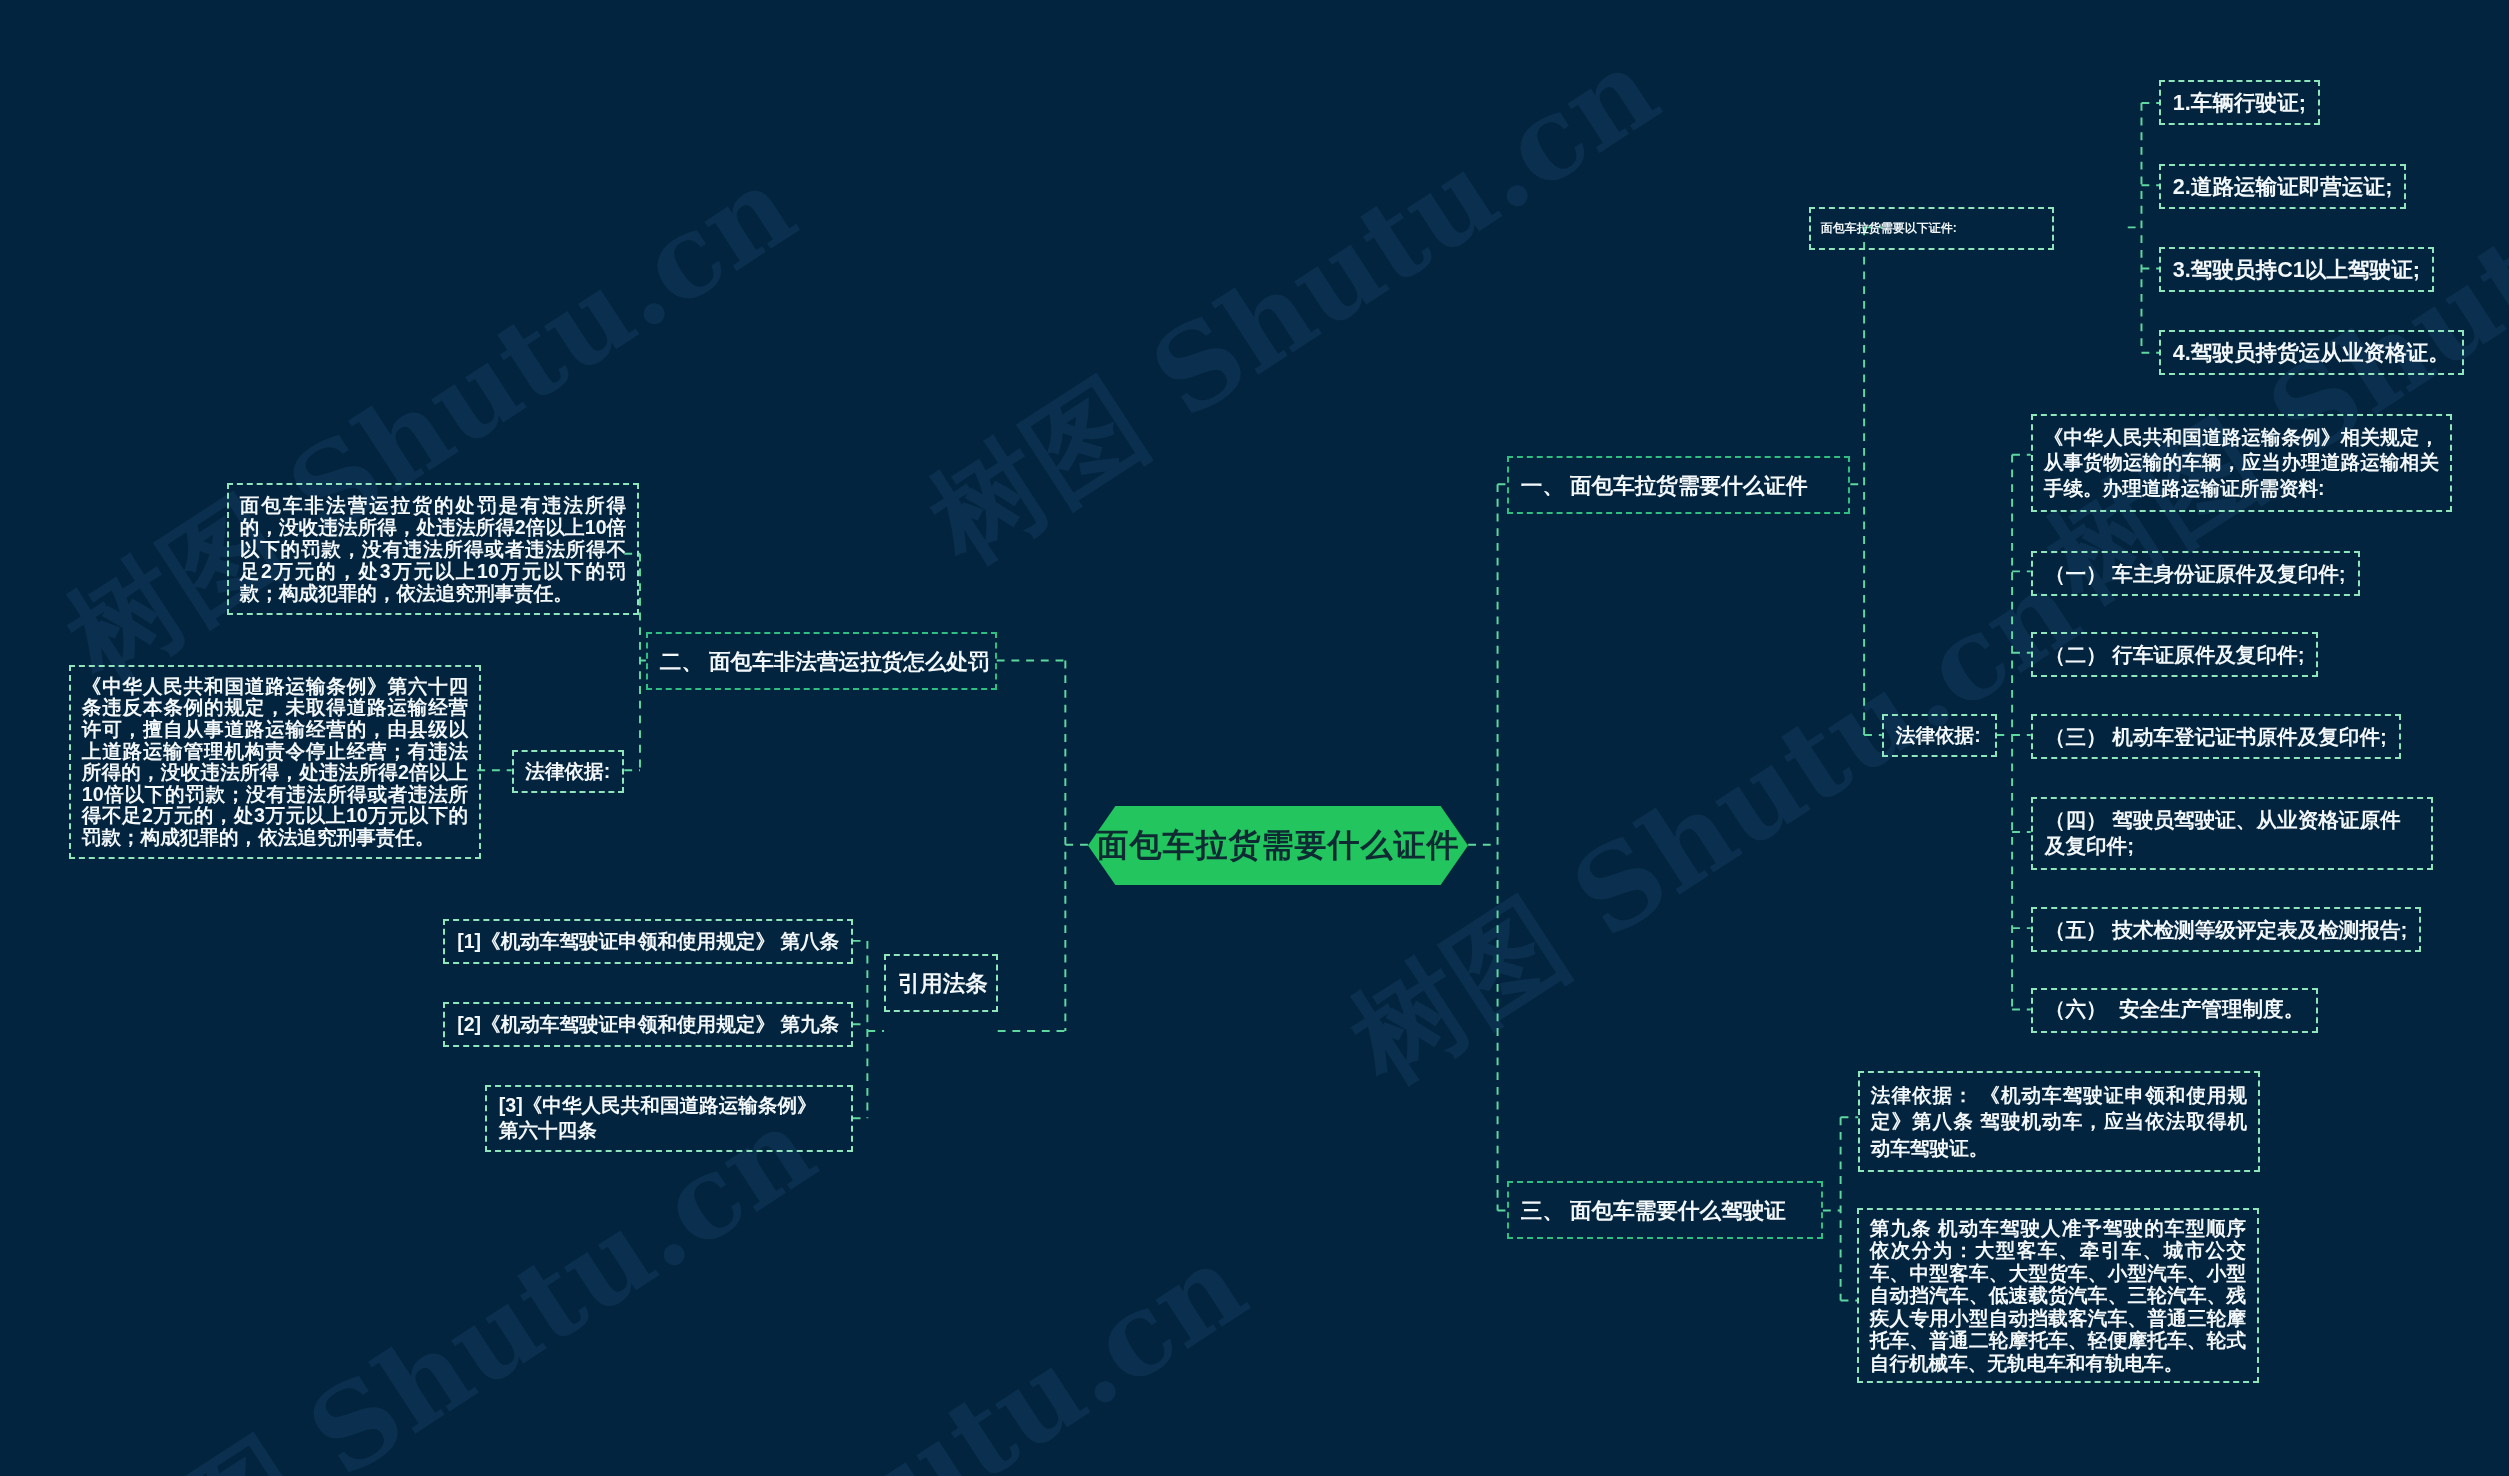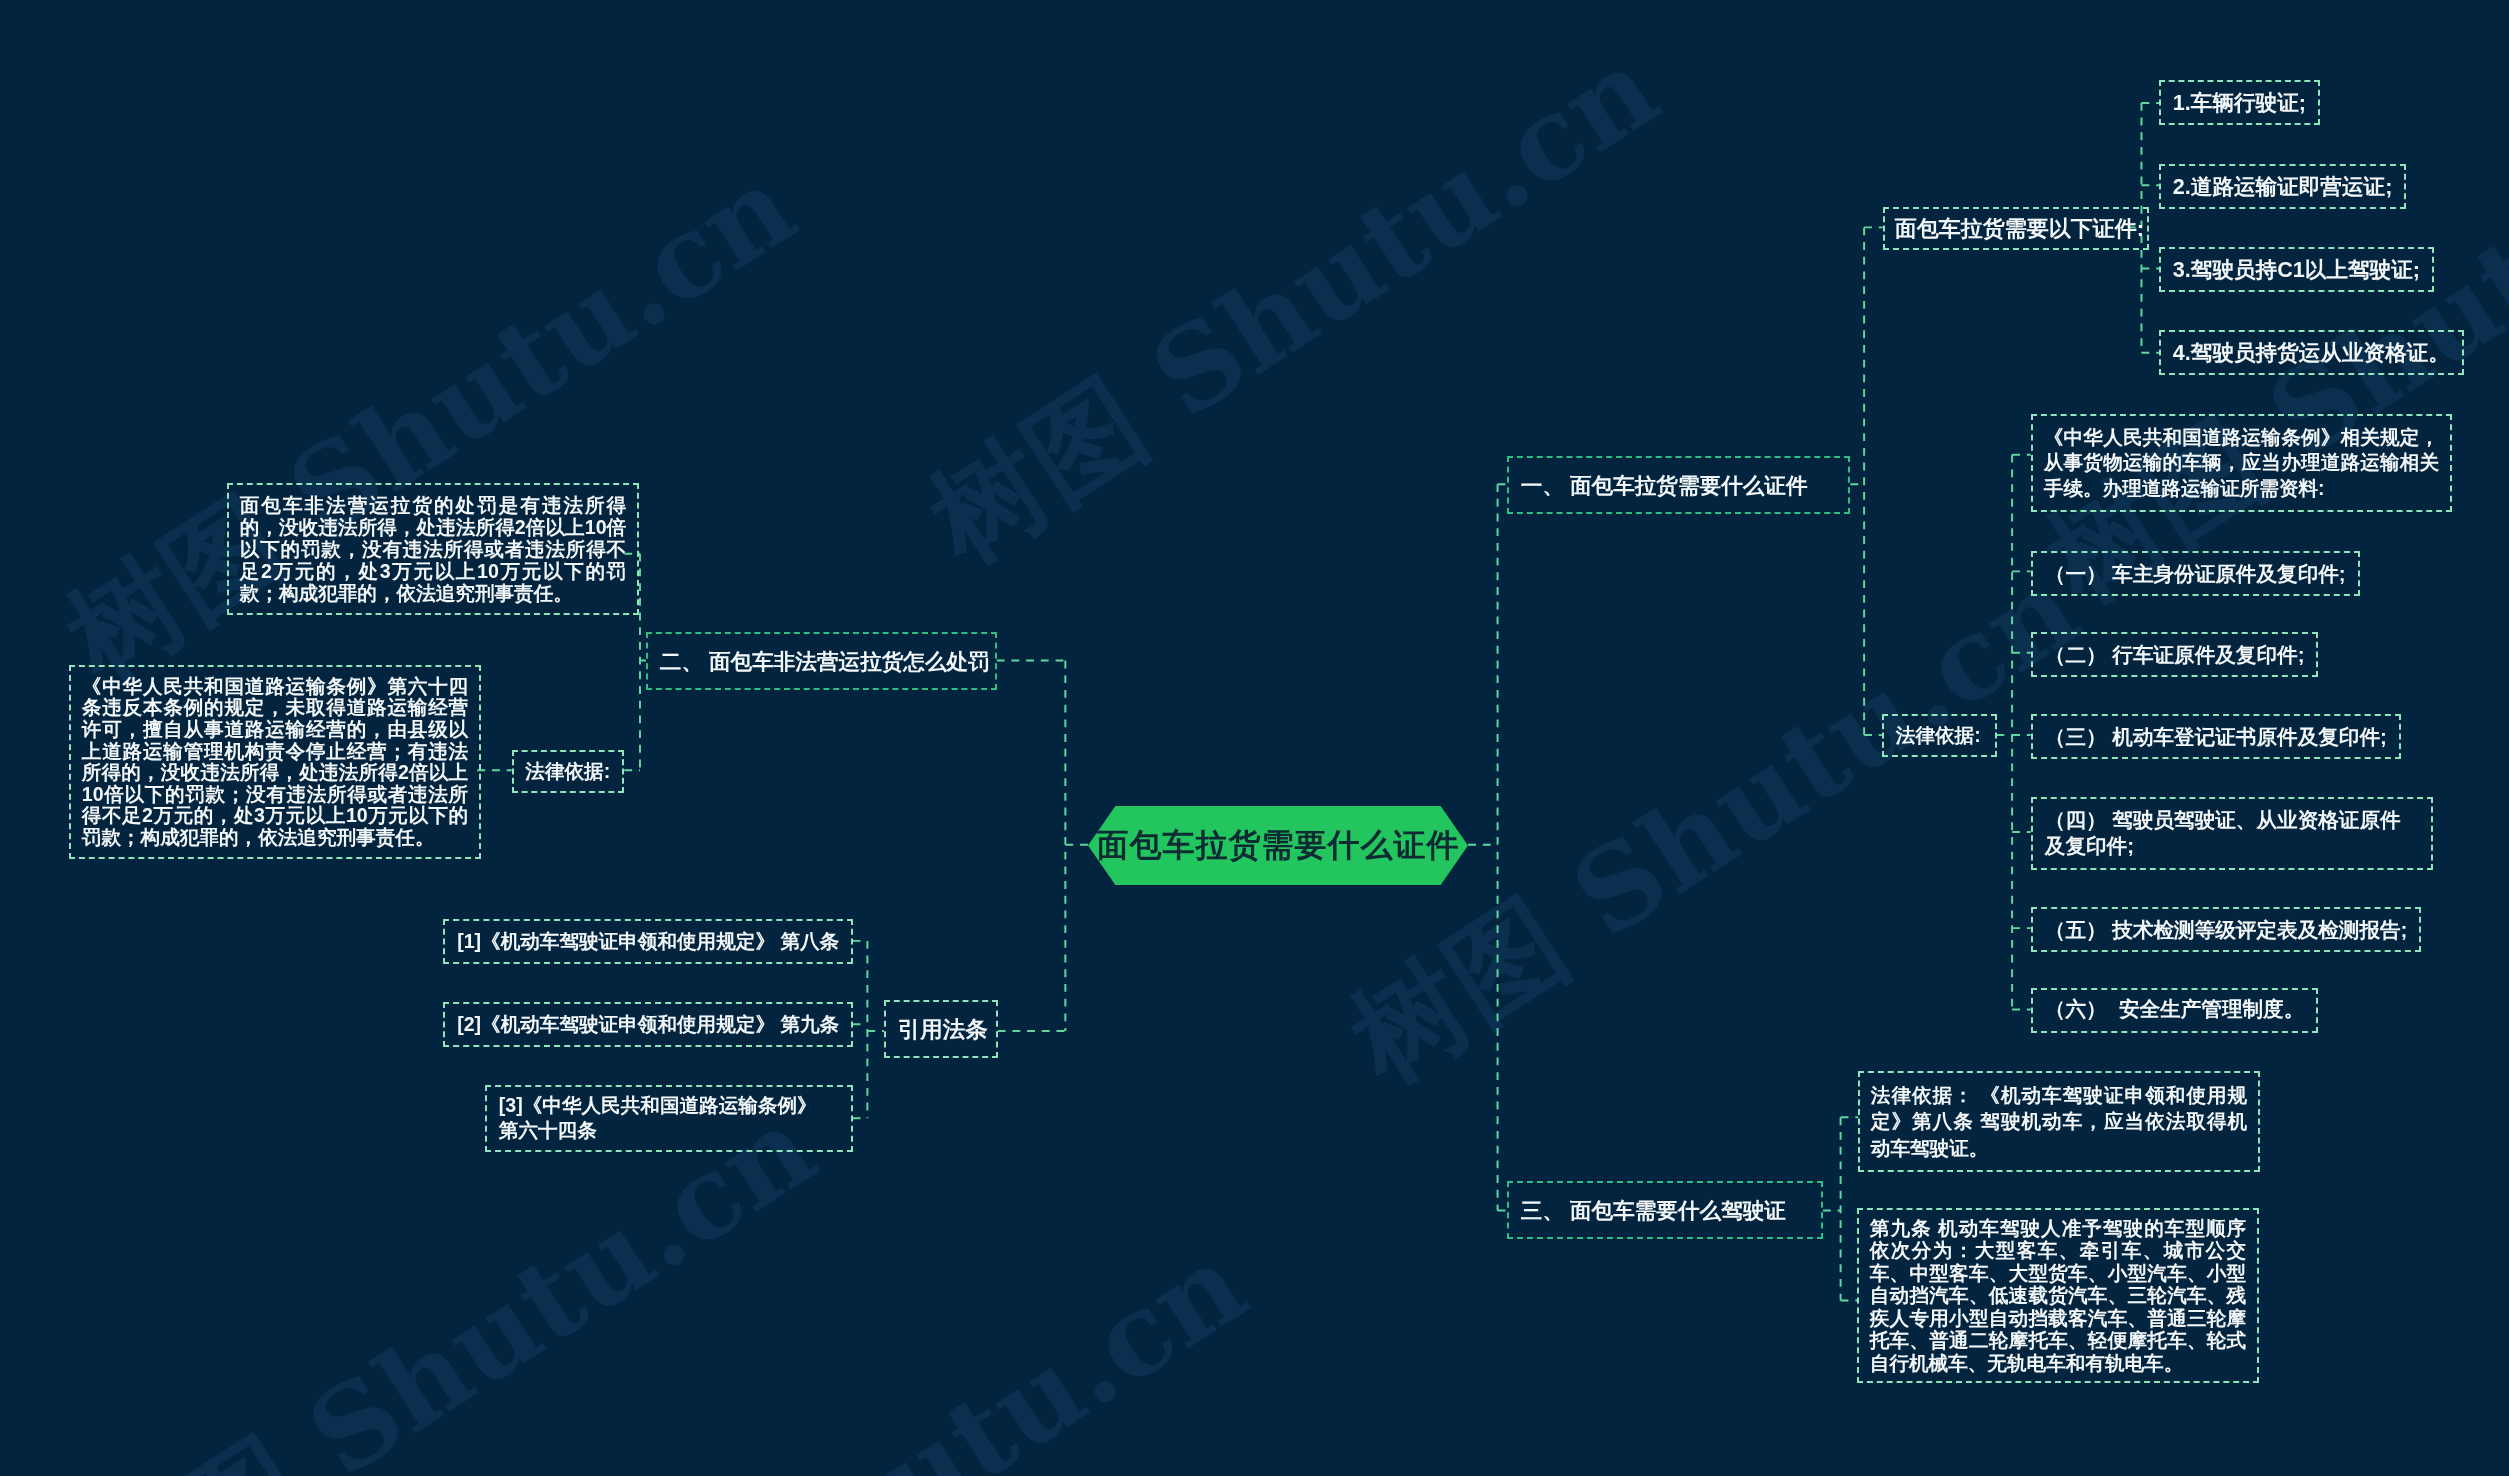--- a/index.html
+++ b/index.html
@@ -48,21 +48,21 @@
   .wm1{left:39px;top:588px;}
   .wm2{left:902px;top:470px;}
   .wm3{left:2019px;top:510px;}
   .wm4{left:59px;top:1529px;}
   .wm5{left:490px;top:1666px;}
   .wm6{left:1323px;top:990px;}
 
   
   
   .sec1{left:1507px;top:456px;width:343px;}
-  .need-node{left:1883px;top:207px;width:266px;font-size:22px;padding:4.9px 9.8px;line-height:29px;}
+  .need-node{left:1809px;top:207px;width:245px;font-size:12px;padding:4.9px 9.8px;line-height:29px;}
   .need1{left:2159px;top:80px;}
   .need2{left:2159px;top:164px;}
   .need3{left:2159px;top:247px;}
   .need4{left:2159px;top:330px;}
   .legalR{left:1882px;top:714px;width:115px;font-size:19.6px;padding:4.9px 11.8px;}
   .paraR{left:2031px;top:414px;width:421px;line-height:25.5px;}
   .cert1{left:2031px;top:551px;font-size:20.6px;}
   .cert2{left:2031px;top:632px;font-size:20.6px;}
   .cert3{left:2031px;top:714px;font-size:20.6px;}
   .cert4{left:2031px;top:797px;width:402px;font-size:20.6px;line-height:26.5px;padding:7.8px 11.8px;white-space:normal;}
@@ -71,21 +71,21 @@
   
   .sec2{right:1512px;top:632px;width:351px;}
   .para1{left:227px;top:483px;width:412px;line-height:22px;}
   .legalL{right:1885px;top:750px;font-size:19.6px;padding:4.9px 11.8px;}
   .para2{left:69px;top:665px;width:412px;line-height:21.6px;}
   
   .sec3{left:1507px;top:1181px;width:316px;}
   .lic1{left:1858px;top:1071px;width:402px;line-height:26.5px;}
   .lic2{left:1857px;top:1208px;width:402px;line-height:22.5px;padding:6.9px 10.8px;}
   
-  .cite-node{left:884px;top:1000px;width:114px;font-size:22.5px;padding:12.7px 11.8px;text-align:center;}
+  .cite-node{left:884px;top:954px;width:114px;font-size:22.5px;padding:12.7px 11.8px;text-align:center;}
   .cite1{right:1656px;top:919px;font-size:19.6px;}
   .cite2{right:1656px;top:1002px;font-size:19.6px;}
   .cite3{right:1656px;top:1085px;width:368px;font-size:19.6px;line-height:25.5px;white-space:normal;}
 </style>
 </head>
 <body>
 
 <div id="canvas">
 
   <div class="wm wm1">树图 Shutu.cn</div>

